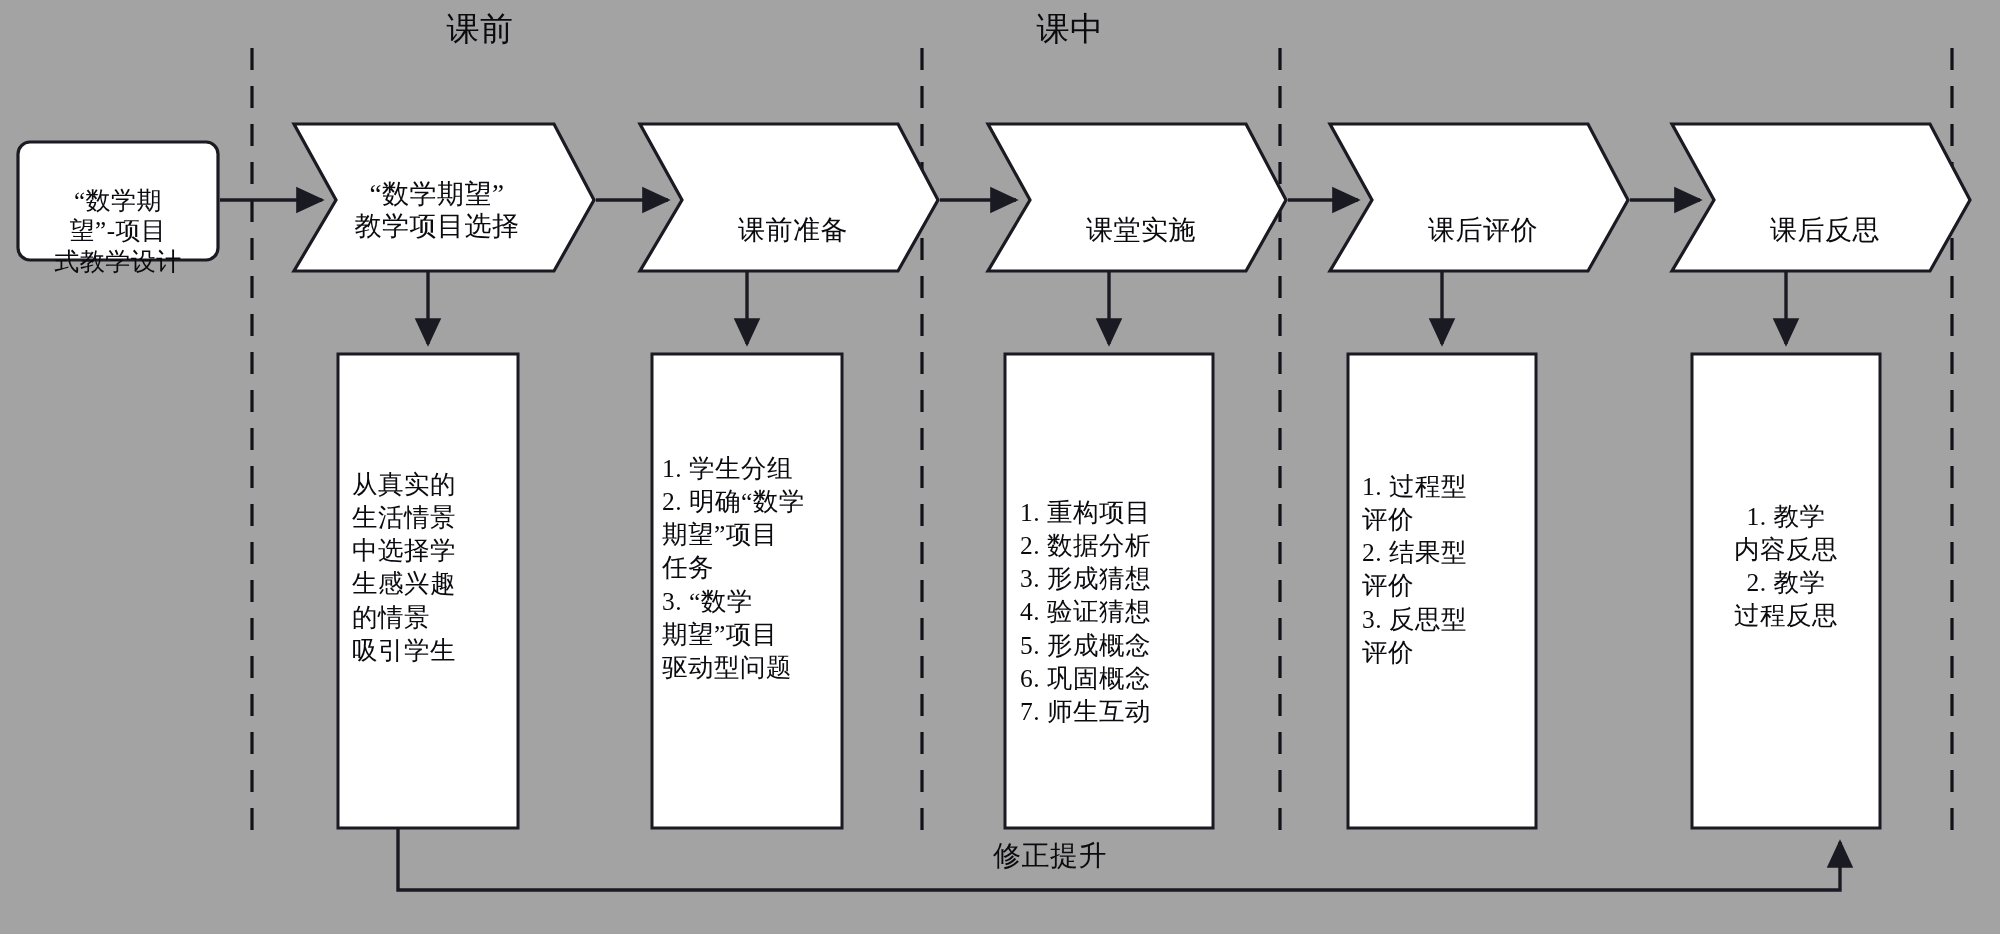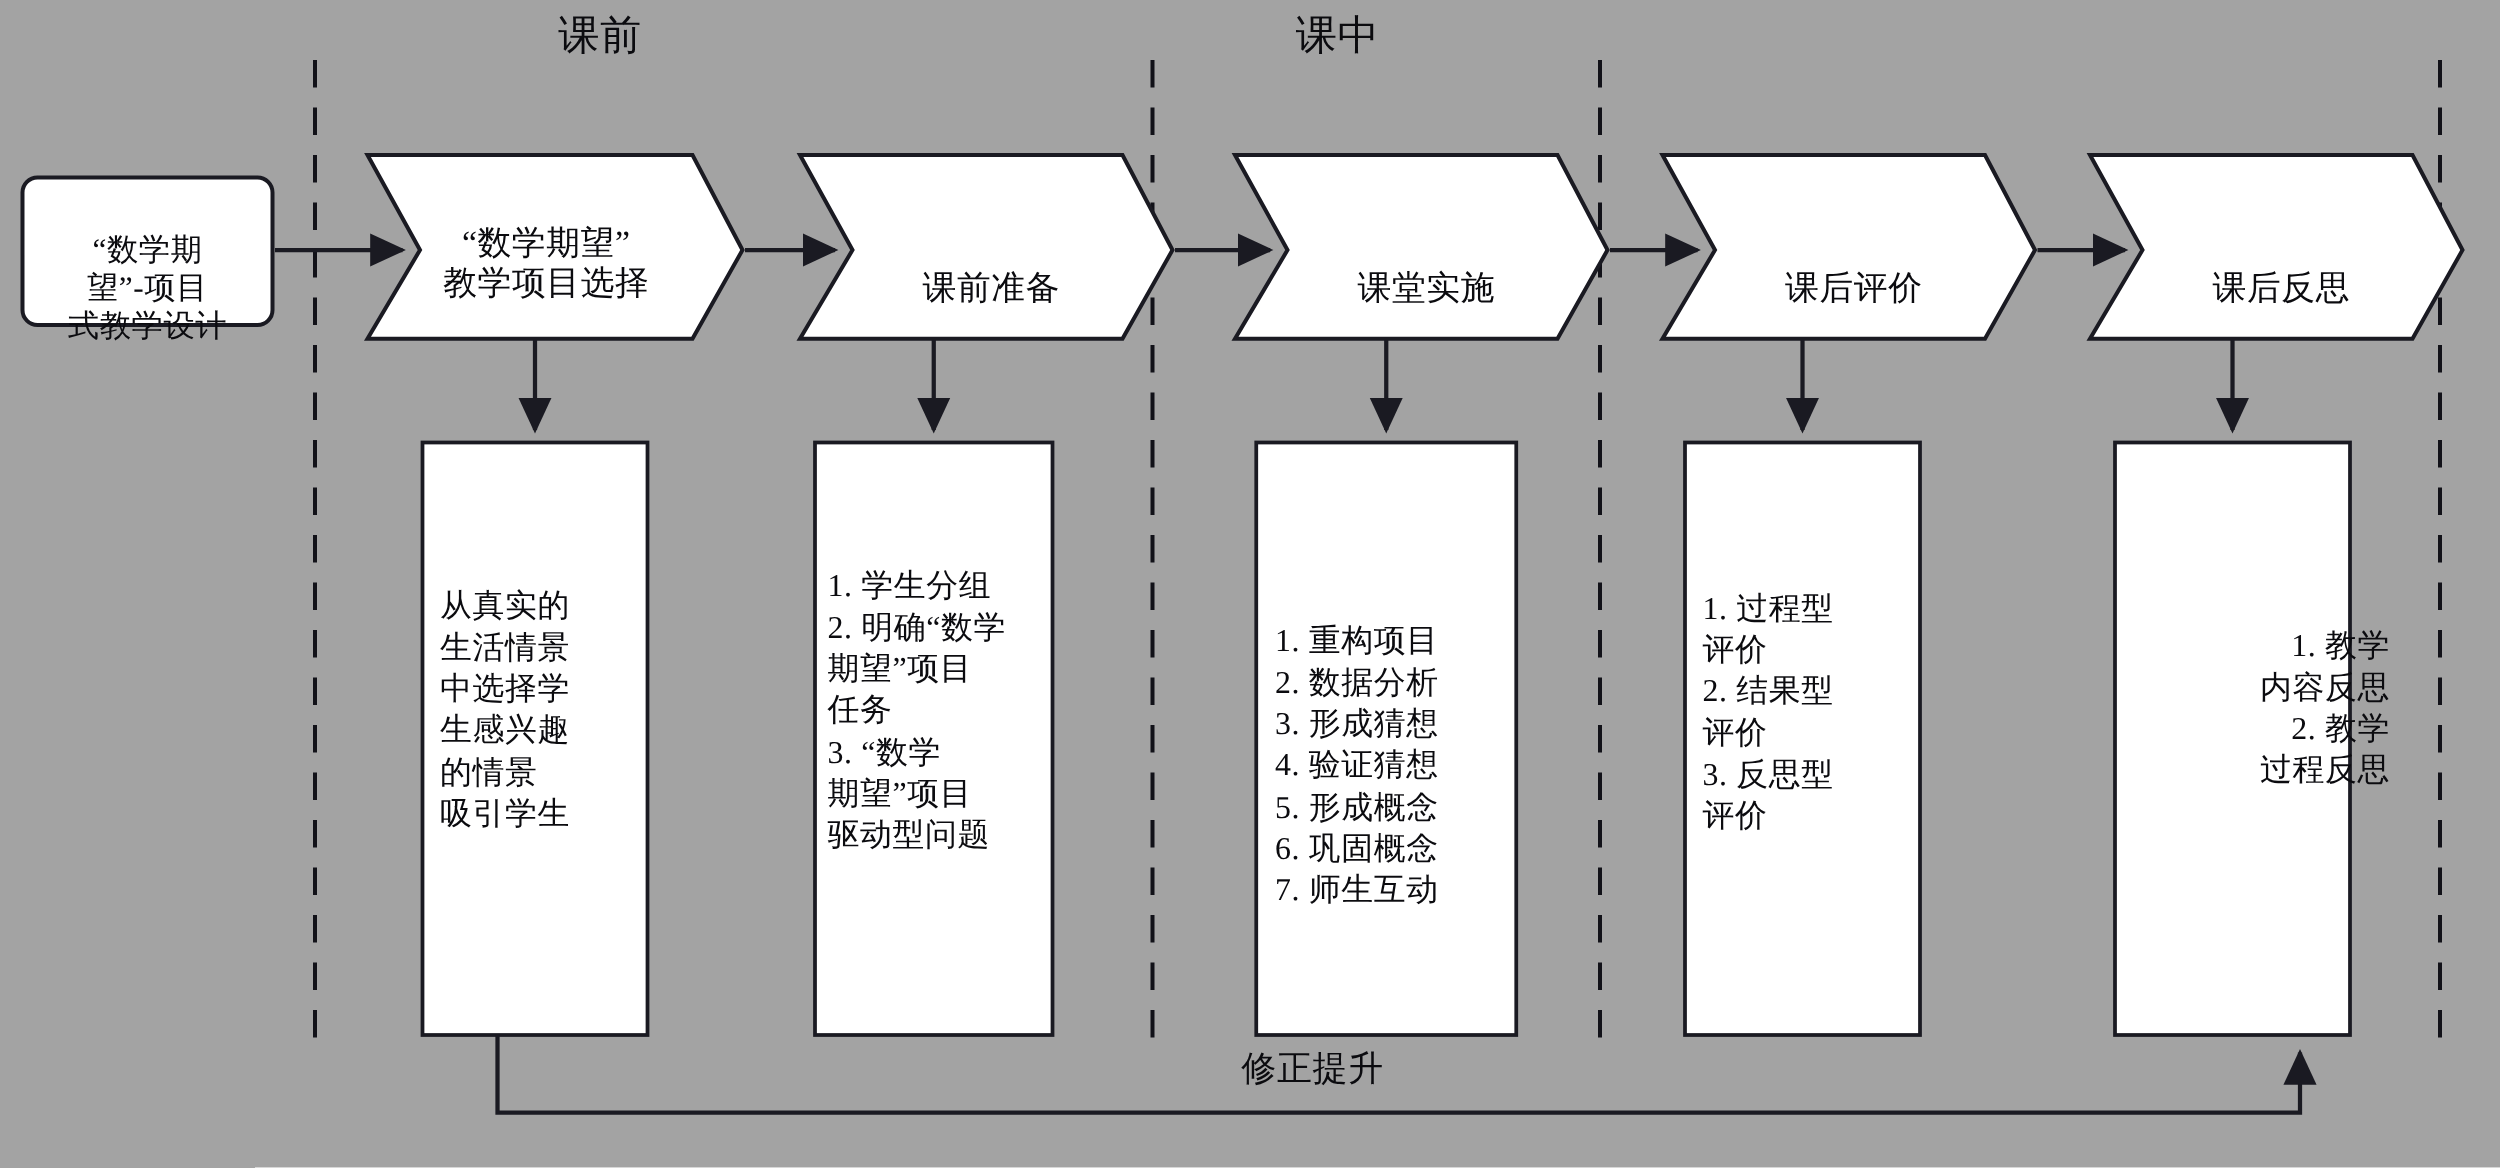--- a/index.html
+++ b/index.html
@@ -67,22 +67,21 @@
     font-size: 27px;
     text-align: center;
     line-height: 1.2;
   }
   .detail-label {
     font-size: 25.5px;
     text-align: left;
     line-height: 1.30;
   }
   .detail-label.centered {
-    text-align: right;
-    padding-left: 32px;
+    text-align: center;
   }
   .loop-label {
     font-size: 28px;
     text-align: center;
   }
   .center-wrap {
     display: flex;
     align-items: center;
     justify-content: center;
     height: 100%;

